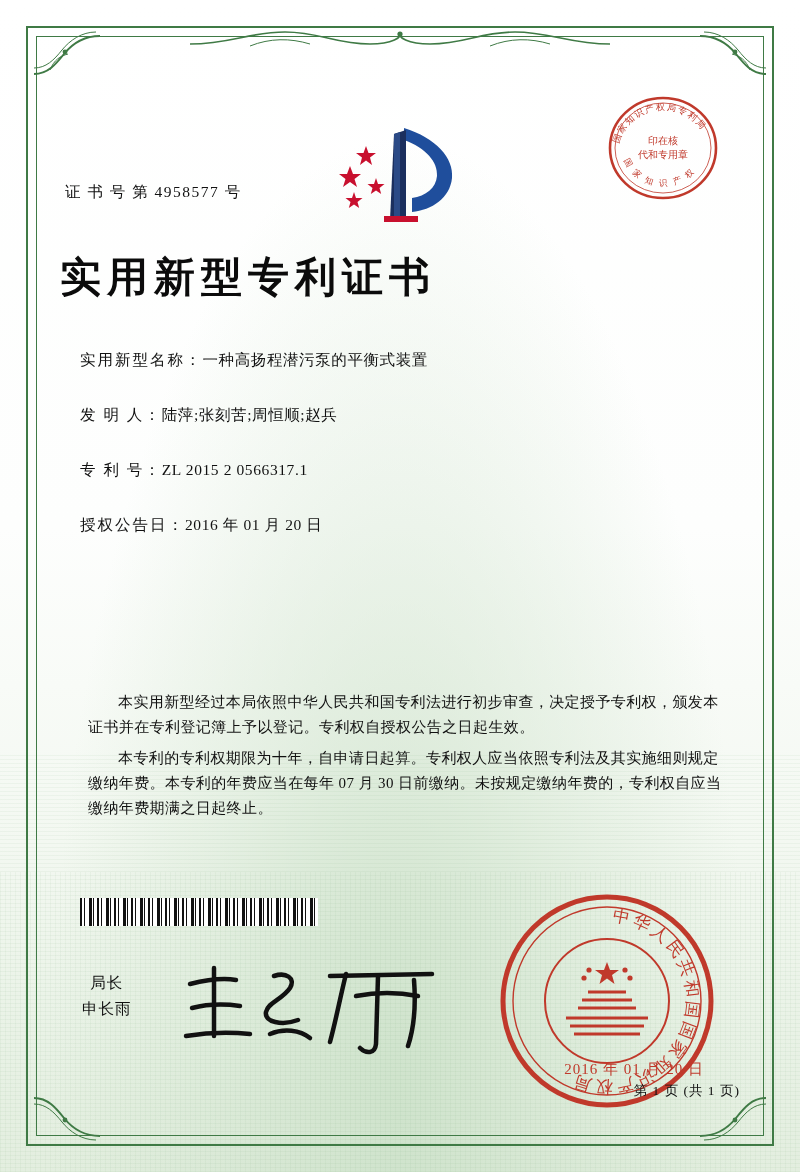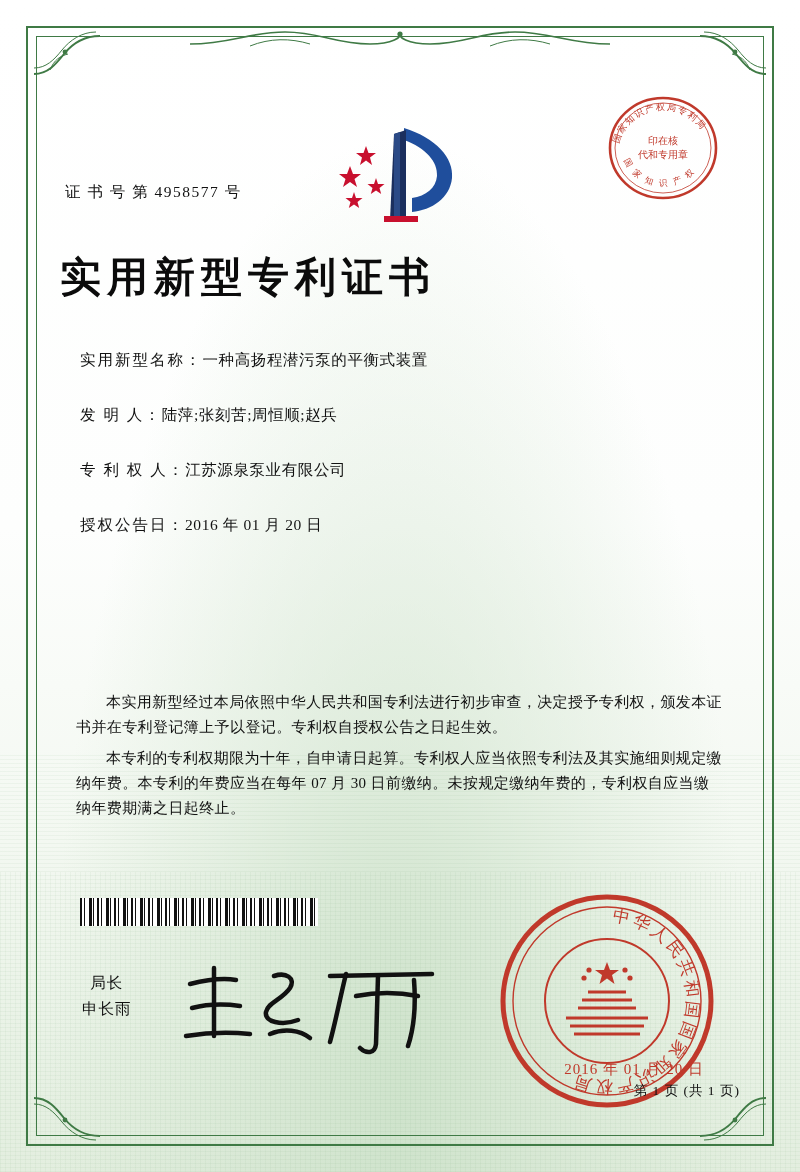--- a/index.html
+++ b/index.html
@@ -140,21 +140,21 @@
     position: absolute;
     left: 16px;
     top: 630px;
     width: 648px;
     font-size: 15px;
     line-height: 25px;
     color: #111;
     letter-spacing: 0.4px;
   }
   .paras p {
-    margin: 0 0 6px 0;
+    margin: 0 0 6px 12px;
     text-indent: 2em;
   }
 
   
   .barcode {
     position: absolute;
     left: 20px;
     top: 838px;
     width: 238px;
     height: 28px;
@@ -318,21 +318,21 @@
     <div class="title">实用新型专利证书</div>
 
     <div class="fields">
       <div class="field">
         <span class="lbl">实用新型名称：</span><span>一种高扬程潜污泵的平衡式装置</span>
       </div>
       <div class="field">
         <span class="lbl">发  明  人：</span><span>陆萍;张刻苦;周恒顺;赵兵</span>
       </div>
       <div class="field">
-        <span class="lbl">专 利 权 人：</span><span>江苏源泉泵业有限公司</span>
+        <span class="lbl">专  利  号：</span><span>ZL 2015 2 0566317.1</span>
       </div>
       <div class="field">
         <span class="lbl">授权公告日：</span><span>2016 年 01 月 20 日</span>
       </div>
     </div>
 
     <div class="paras">
       <p>本实用新型经过本局依照中华人民共和国专利法进行初步审查，决定授予专利权，颁发本证书并在专利登记簿上予以登记。专利权自授权公告之日起生效。</p>
       <p>本专利的专利权期限为十年，自申请日起算。专利权人应当依照专利法及其实施细则规定缴纳年费。本专利的年费应当在每年 07 月 30 日前缴纳。未按规定缴纳年费的，专利权自应当缴纳年费期满之日起终止。</p>
     </div>

